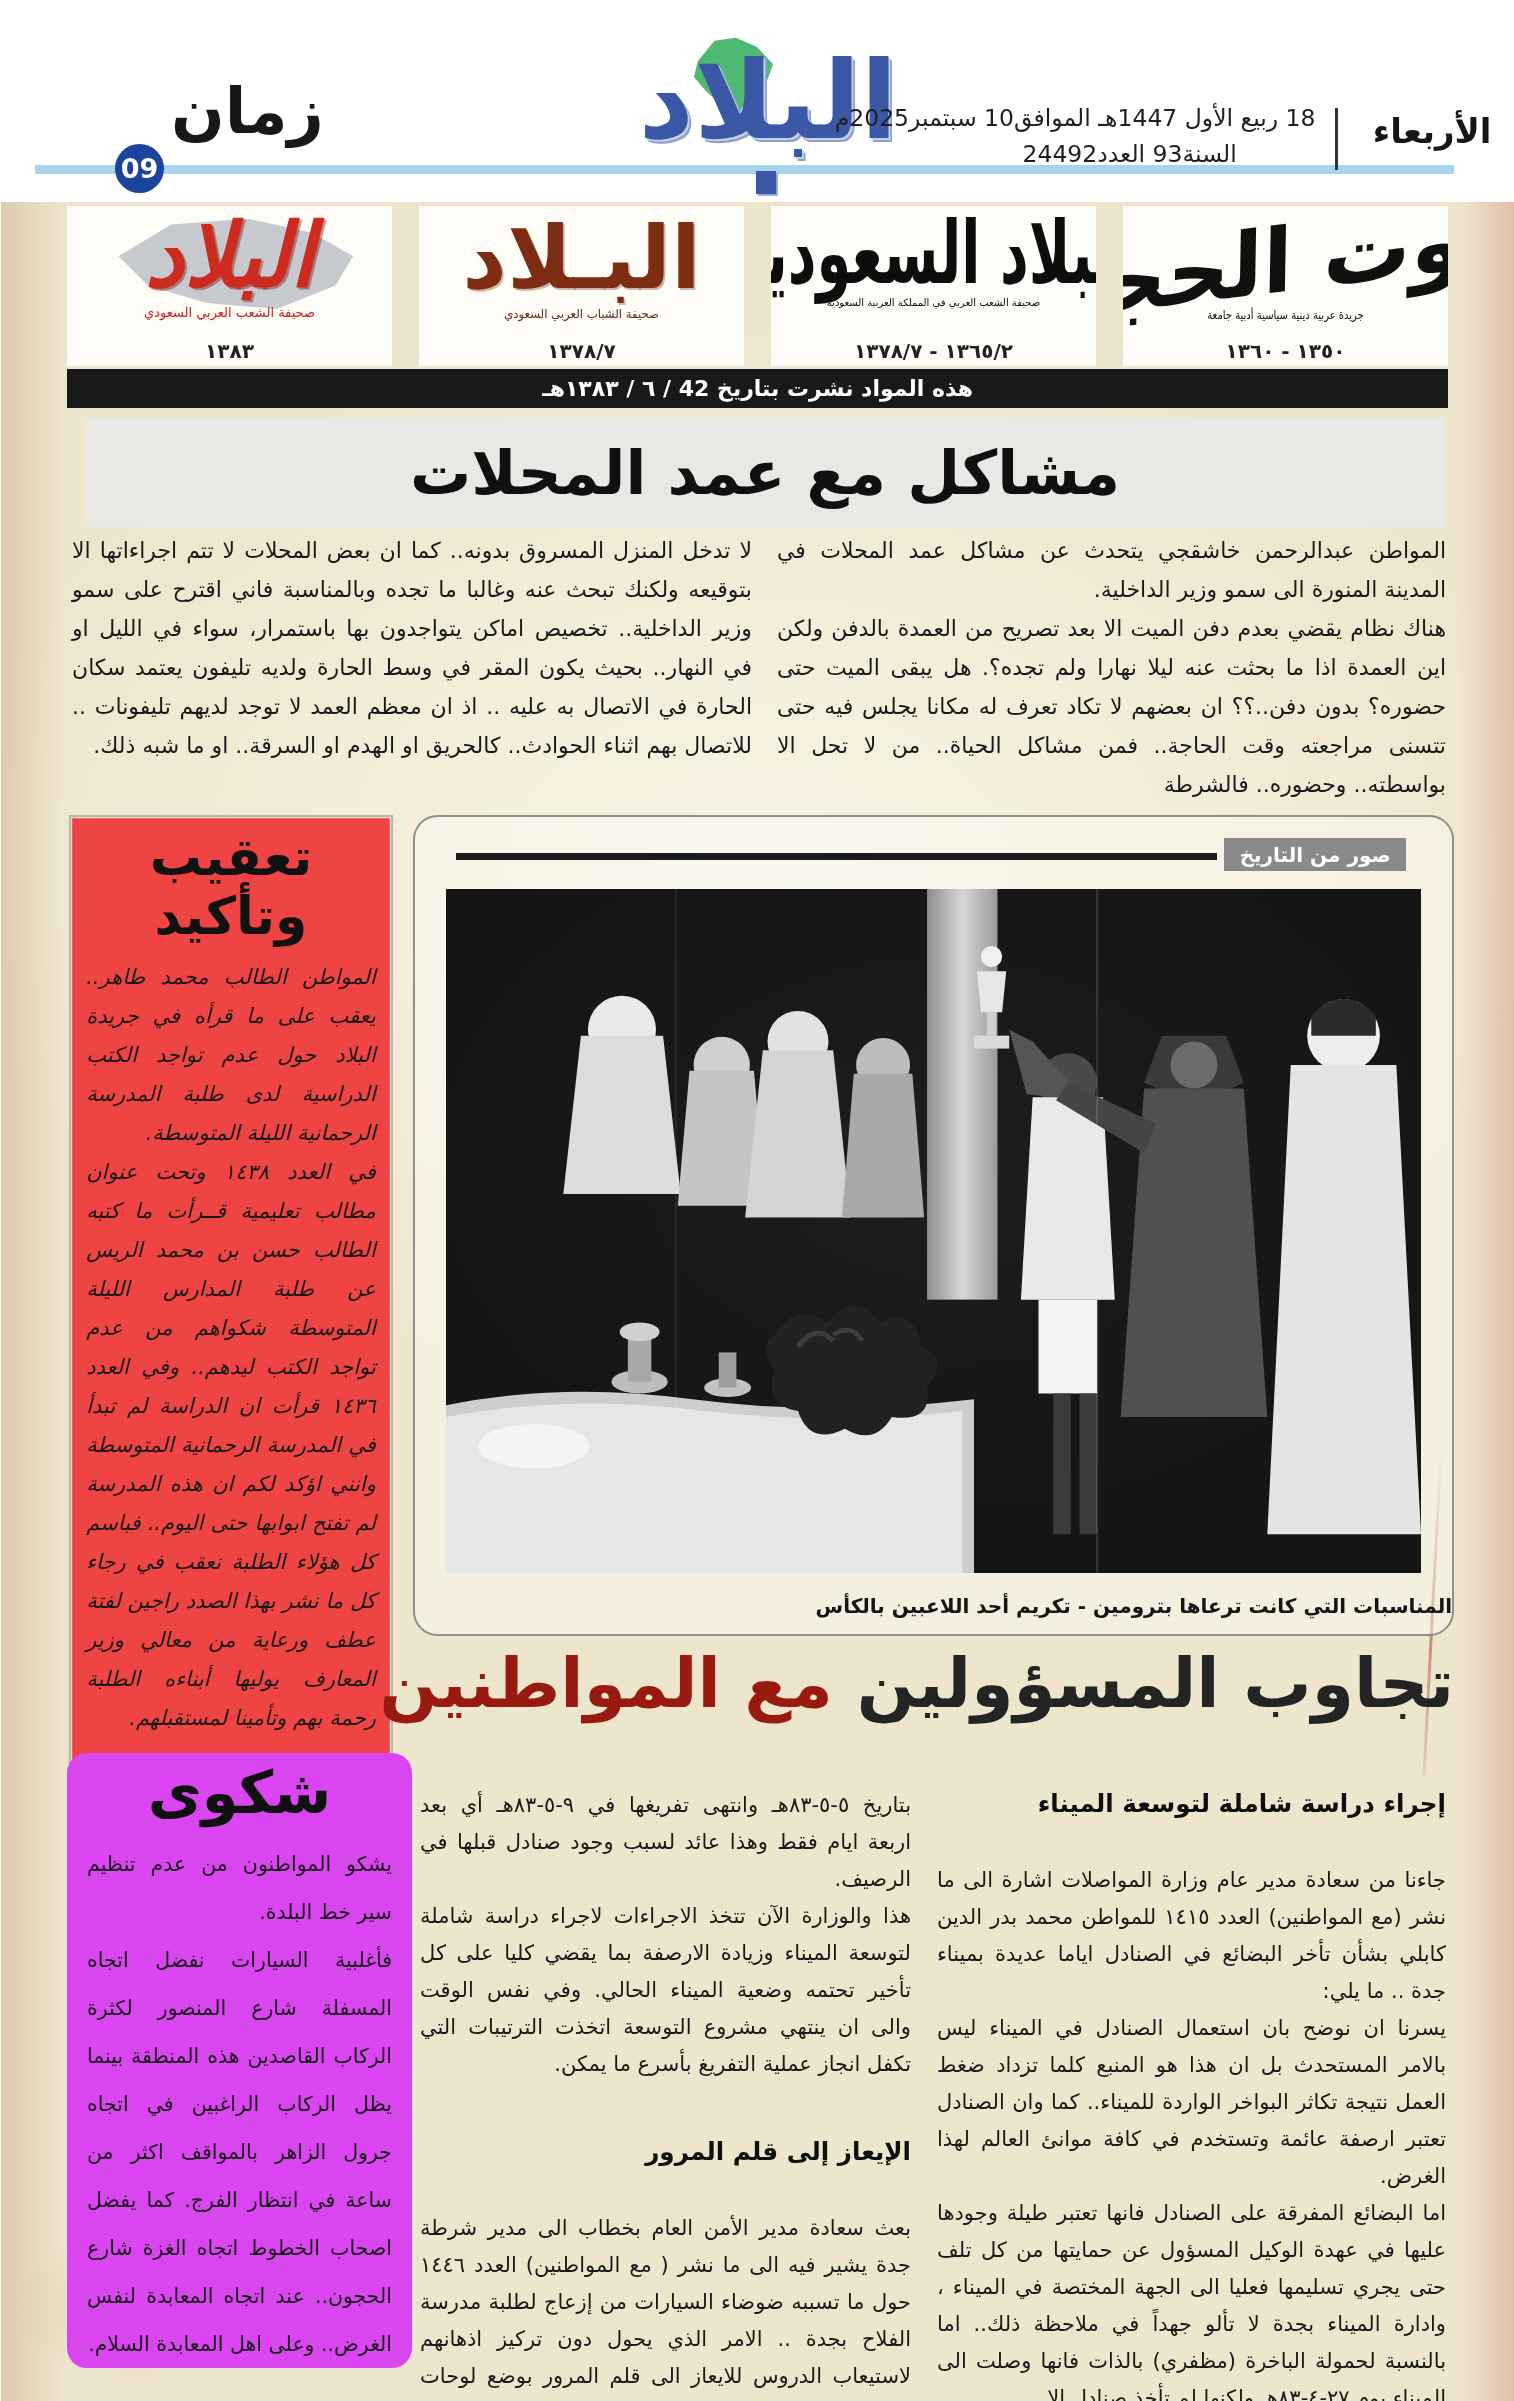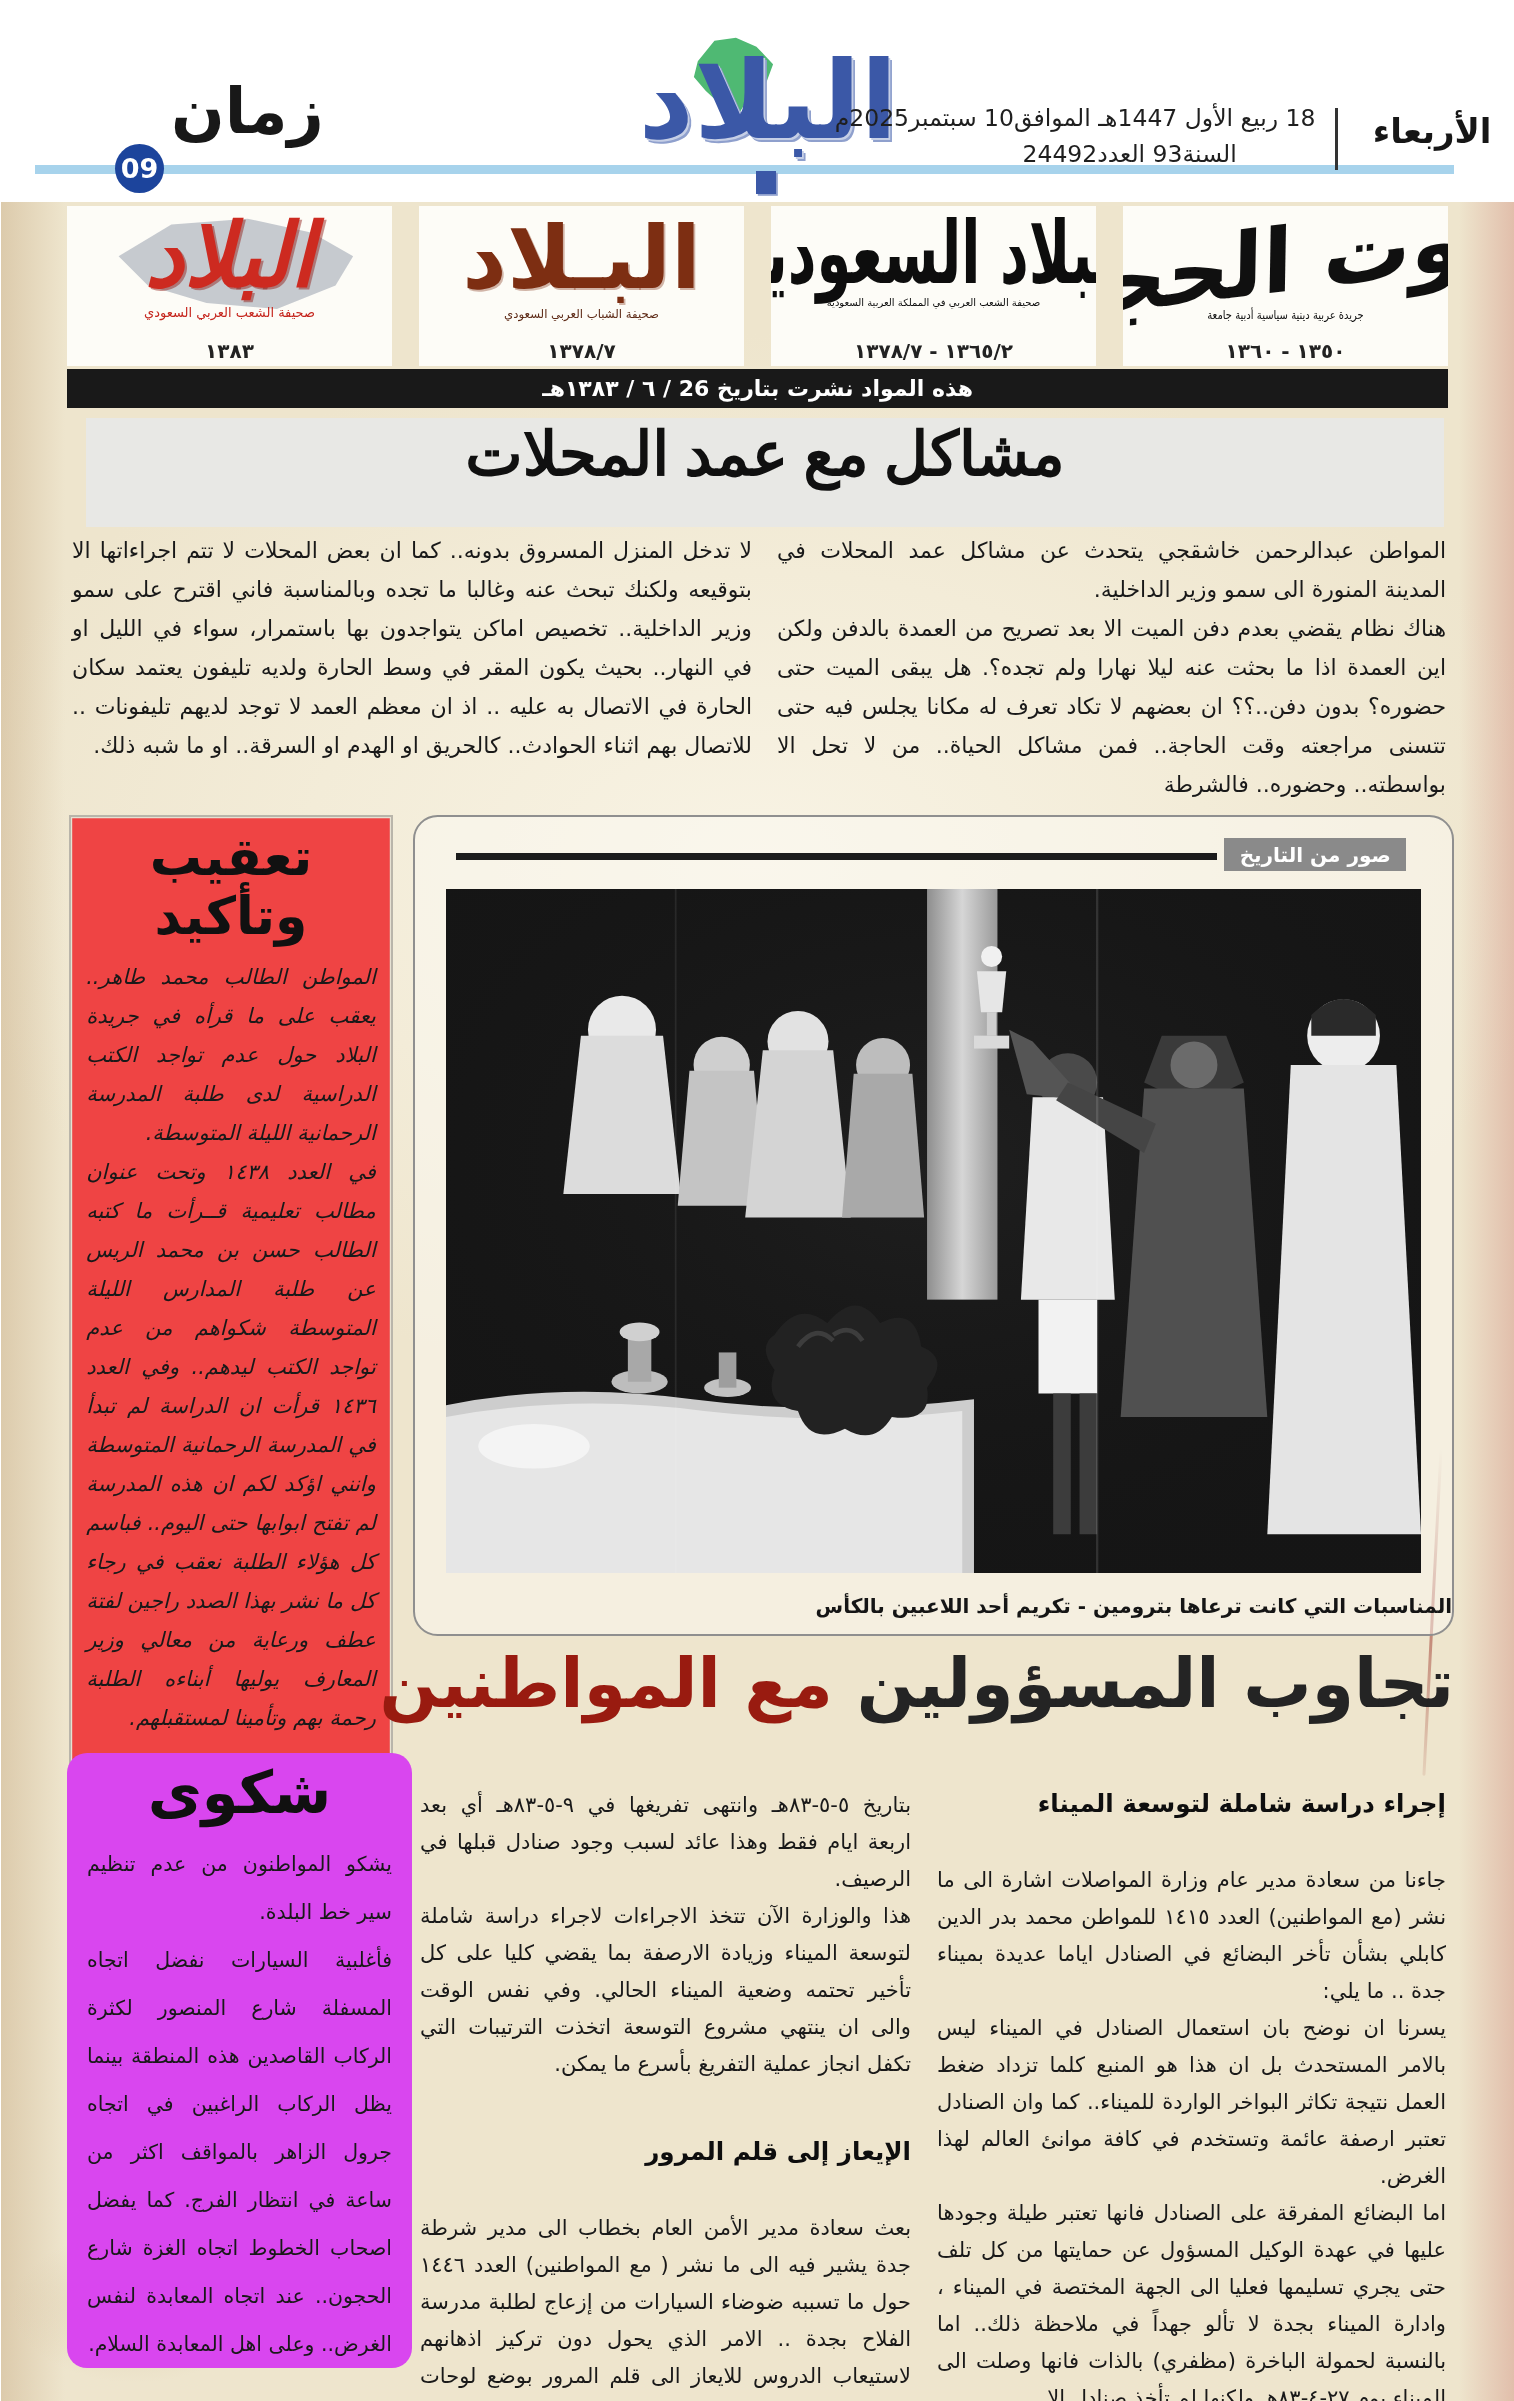--- a/index.html
+++ b/index.html
@@ -67,21 +67,21 @@
     text-shadow:2.3px 2.3px 0 rgba(140,20,14,0.45);position:relative;z-index:2;font-style:italic;}
   .mh-red .mh-sub{color:#c5251d;font-size:13px;position:relative;z-index:2;}
 
   
   .archive-bar{position:absolute;left:67px;top:369px;width:1381px;height:39px;background:#191919;
     color:#fff;display:flex;align-items:center;justify-content:center;
     font-size:22px;font-weight:bold;}
 
   
   .headline-box{position:absolute;left:86px;top:418px;width:1358px;height:109px;background:#e8e8e5;
-    display:flex;justify-content:center;font-family:Liberation Serif, serif;}
+    display:flex;align-items:center;justify-content:center;}
   .headline-box .h1t{font-size:61px;font-weight:bold;color:#101010;}
   .a1col{position:absolute;top:531px;font-size:22px;line-height:39px;text-align:justify;
     white-space:pre-line;color:#191919;}
   .a1-right{right:69px;width:669px;}
   .a1-left{left:72px;width:680px;}
 
   
   .taqeeb{position:absolute;left:69px;top:815px;width:324px;height:989px;
     background:#ef4444;border:2.3px solid #b9b5aa;box-shadow:inset 0 0 0 1.2px #e6e1d2;
     box-sizing:border-box;padding:10.6px 15.2px;}
@@ -167,21 +167,21 @@
     <div class="mh mh-red">
       <svg class="graymap" viewBox="0 0 440 170">
         <path d="M30,70 L120,16 L250,6 L360,30 L430,70 L400,120 L300,160 L180,150 L80,120 Z" fill="#b9bec6"></path>
       </svg>
       <div class="mh-title">البلاد</div>
       <div class="mh-sub">صحيفة الشعب العربي السعودي</div>
       <div class="mh-date">١٣٨٣</div>
     </div>
   </div>
 
-  <div class="archive-bar">هذه المواد نشرت بتاريخ 26 / ٦ / ١٣٨٣هـ</div>
+  <div class="archive-bar">هذه المواد نشرت بتاريخ 42 / ٦ / ١٣٨٣هـ</div>
 
   <div class="headline-box">
     <div class="h1t">مشاكل مع عمد المحلات</div>
   </div>
   <div class="a1col a1-right">المواطن عبدالرحمن خاشقجي يتحدث عن مشاكل عمد المحلات في المدينة المنورة الى سمو وزير الداخلية.
 هناك نظام يقضي بعدم دفن الميت الا بعد تصريح من العمدة بالدفن ولكن اين العمدة اذا ما بحثت عنه ليلا نهارا ولم تجده؟. هل يبقى الميت حتى حضوره؟ بدون دفن..؟؟ ان بعضهم لا تكاد تعرف له مكانا يجلس فيه حتى تتسنى مراجعته وقت الحاجة.. فمن مشاكل الحياة.. من لا تحل الا بواسطته.. وحضوره.. فالشرطة</div>
   <div class="a1col a1-left">لا تدخل المنزل المسروق بدونه.. كما ان بعض المحلات لا تتم اجراءاتها الا بتوقيعه ولكنك تبحث عنه وغالبا ما تجده وبالمناسبة فاني اقترح على سمو وزير الداخلية.. تخصيص اماكن يتواجدون بها باستمرار، سواء في الليل او في النهار.. بحيث يكون المقر في وسط الحارة ولديه تليفون يعتمد سكان الحارة في الاتصال به عليه .. اذ ان معظم العمد لا توجد لديهم تليفونات .. للاتصال بهم اثناء الحوادث.. كالحريق او الهدم او السرقة.. او ما شبه ذلك.</div>
 
   <aside class="taqeeb">
     <div class="taqeeb-title">تعقيب وتأكيد</div>

